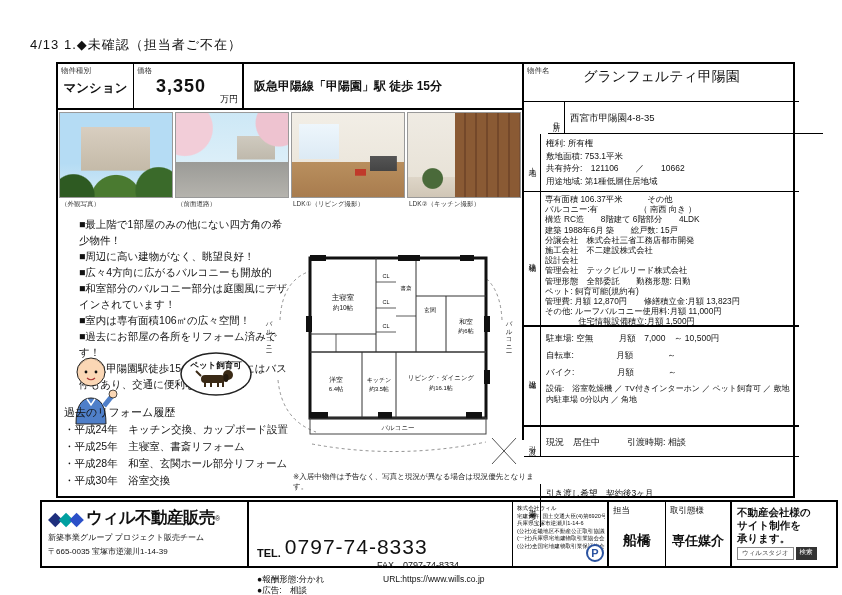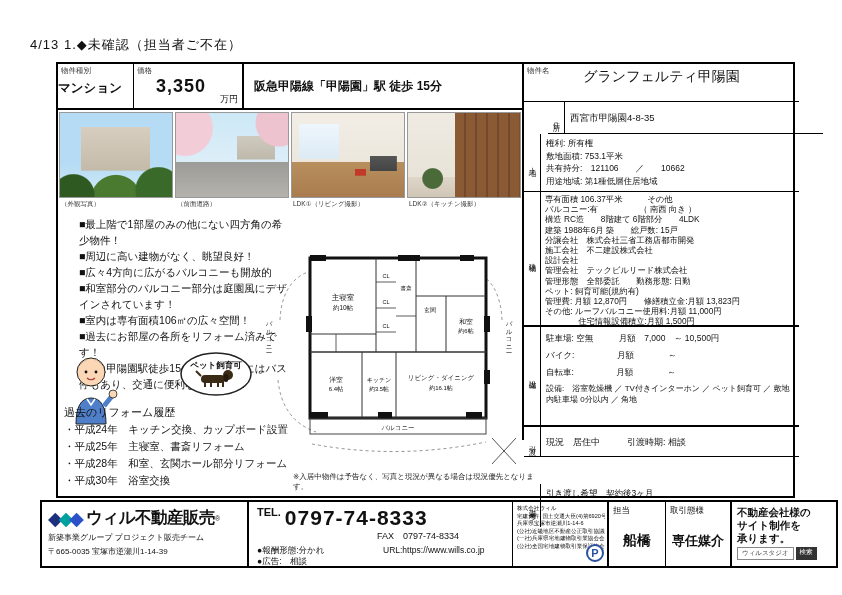--- a/index.html
+++ b/index.html
@@ -9,21 +9,21 @@
 
   .page-header { position:absolute; left:30px; top:36px; font-size:13px; letter-spacing:1px; color:#111; }
 
   
   .main { position:absolute; left:56px; top:62px; width:739px; height:436px; border:2px solid #000; }
 
   .cell-type { position:absolute; left:0; top:0; width:76px; height:46px; border-right:1px solid #000; border-bottom:2px solid #000; }
   .cell-price { position:absolute; left:76px; top:0; width:110px; height:46px; border-right:2px solid #000; border-bottom:2px solid #000; }
   .cell-access { position:absolute; left:186px; top:0; width:278px; height:46px; border-bottom:2px solid #000; display:flex; align-items:center; padding-left:10px; font-size:12px; font-weight:bold;text-align:right; }
   .mini-label { position:absolute; left:3px; top:2px; font-size:7.5px; color:#333; }
-  .type-value { position:absolute; left:0; right:0; top:16px; text-align:left; font-size:12.5px; font-weight:bold; }
+  .type-value { position:absolute; left:0; right:0; top:16px; text-align:center; font-size:12.5px; font-weight:bold; }
   .price-value { position:absolute; left:0; right:14px; top:12px; text-align:center; font-size:18px; font-weight:bold; letter-spacing:1px; }
   .price-unit { position:absolute; right:4px; bottom:2px; font-size:9px; }
 
   
   .photos { position:absolute; left:0; top:46px; width:464px; height:106px; }
   .photo { position:absolute; top:2px; width:114px; height:86px; border:1px solid #999; }
   .caption { position:absolute; top:90px; font-size:6.5px; color:#333; }
   .ph1 { background:
       radial-gradient(circle at 12% 98%, #2e5a22 0 16%, rgba(0,0,0,0) 17%),
       radial-gradient(circle at 88% 92%, #3a6a2a 0 18%, rgba(0,0,0,0) 19%),
@@ -86,23 +86,23 @@
   
   .footer { position:absolute; left:40px; top:500px; width:798px; height:68px; border:2px solid #000; display:flex; }
   .f-logo { width:205px; padding:5px 4px 2px 6px; }
   .logo-row { display:flex; align-items:center; }
   .dia { font-size:19px; line-height:19px; margin-right:-4px; }
   .d1 { color:#1e2f7d; } .d2 { color:#00a0a0; } .d3 { color:#2b50c8; margin-right:2px; }
   .logo-text { font-size:16.5px; font-weight:bold; letter-spacing:-0.5px;text-align:right; }
   .logo-reg { font-size:7px; vertical-align:super; }
   .f-team, .f-addr { font-size:8px; margin-top:3px; white-space:nowrap; }
   .f-tel { width:265px; border-left:2px solid #000; padding:4px 6px 2px 8px; position:relative; }
-  .tel-row { display:flex; align-items:flex-start; }
+  .tel-row { display:flex; align-items:flex-end; }
   .tel-label { font-size:11px; font-weight:bold; margin-right:4px; }
-  .tel-number { font-size:21px; font-weight:bold; letter-spacing:1px; }
+  .tel-number { font-size:21px; font-weight:normal; letter-spacing:1px;margin-top:29px; }
   .fax-row { font-size:9px; margin-left:120px; }
   .tel-bottom { display:flex; margin-top:2px; }
   .bullets { font-size:8.5px; line-height:11px; width:120px; }
   .url-line { font-size:8.5px; margin-left:6px; }
   .f-company { width:95px; border-left:1px solid #000; padding:3px 2px 2px 4px; position:relative; }
   .f-company p { font-size:5.6px; line-height:7.6px; white-space:nowrap; overflow:hidden; }
   .pmark { position:absolute; right:3px; bottom:4px; width:18px; height:18px; border:2px solid #2a52a0; border-radius:50%; color:#2a52a0; font-weight:bold; font-size:11px; text-align:center; line-height:15px; background:#fff; }
   .f-tanto { width:58px; border-left:2px solid #000; position:relative; }
   .f-taiyo { width:65px; border-left:1px solid #000; position:relative; }
   .f-head { position:absolute; left:4px; top:3px; font-size:8.5px; }
@@ -294,22 +294,22 @@
           <p>管理費: 月額 12,870円　　修繕積立金:月額 13,823円</p>
           <p>その他: ルーフバルコニー使用料:月額 11,000円</p>
           <p>　　　　住宅情報設備積立:月額 1,500円</p>
         </div>
       </div>
 
       <div class="r-row r-fac">
         <div class="r-label">設備</div>
         <div class="r-body">
           <p>駐車場: 空無　　　月額　7,000　～ 10,500円</p>
+          <p>自転車:　　　　　月額　　　　～</p>
           <p>バイク:　　　　　月額　　　　～</p>
-          <p>自転車:　　　　　月額　　　　～</p>
           <p class="wrap">設備:　浴室乾燥機 ／ TV付きインターホン ／ ペット飼育可 ／ 敷地内駐車場 0分以内 ／ 角地</p>
         </div>
       </div>
 
       <div class="r-row r-status">
         <div class="r-label">引渡</div>
         <div class="r-body">現況　居住中　　　引渡時期: 相談</div>
       </div>
 
       <div class="r-row r-remarks">

